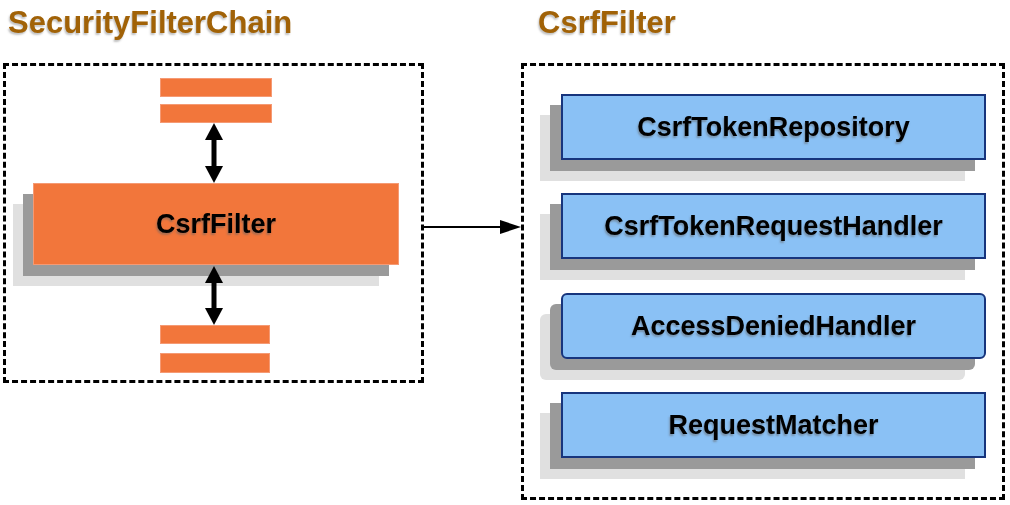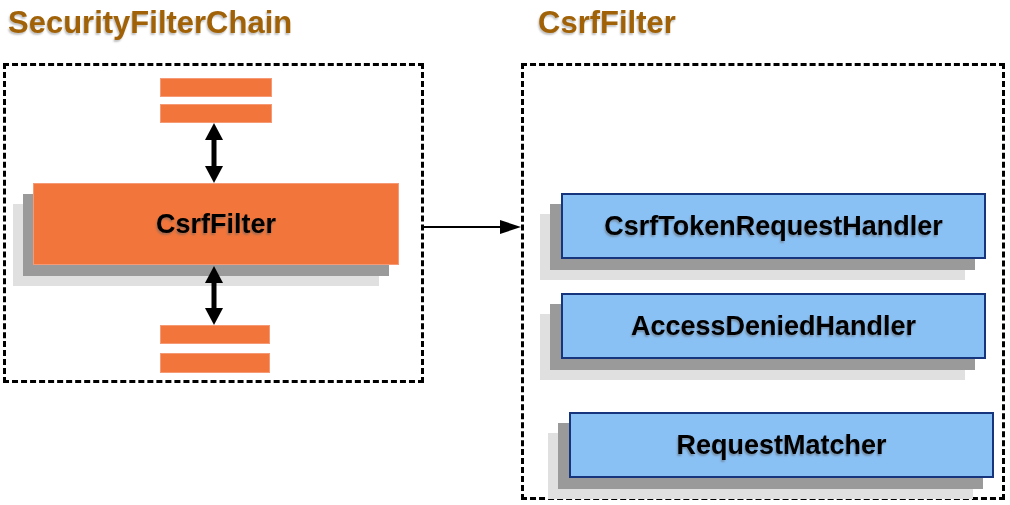--- a/index.html
+++ b/index.html
@@ -95,26 +95,29 @@
   <div class="abs orange-bar" style="left:160px; top:325px; width:110px; height:19px;"></div>
   <div class="abs orange-bar" style="left:160px; top:353px; width:110px; height:20px;"></div>
 
   <svg class="abs" style="left:424px; top:219px;" width="97" height="16" viewBox="0 0 97 16">
     <line x1="0" y1="8" x2="78" y2="8" stroke="#000" stroke-width="2"></line>
     <polygon points="97,8 76,1 76,15" fill="#000"></polygon>
   </svg>
 
   <div class="abs dashed-frame" style="left:521px; top:63px; width:484px; height:437px;"></div>
 
+  <div class="abs blue-box" style="top:94px;">
+    <span class="box-label">CsrfTokenRepository</span>
+  </div>
 
   <div class="abs blue-box" style="top:193px;">
     <span class="box-label">CsrfTokenRequestHandler</span>
   </div>
 
-  <div class="abs blue-box" style="top:293px;">
+  <div class="abs blue-box" style="top:293px;border-radius:6px;">
     <span class="box-label">AccessDeniedHandler</span>
   </div>
 
-  <div class="abs blue-box" style="top:412px;margin-left:8px;">
+  <div class="abs blue-box" style="top:392px;">
     <span class="box-label">RequestMatcher</span>
   </div>
 
 </div>
 
 </body></html>

